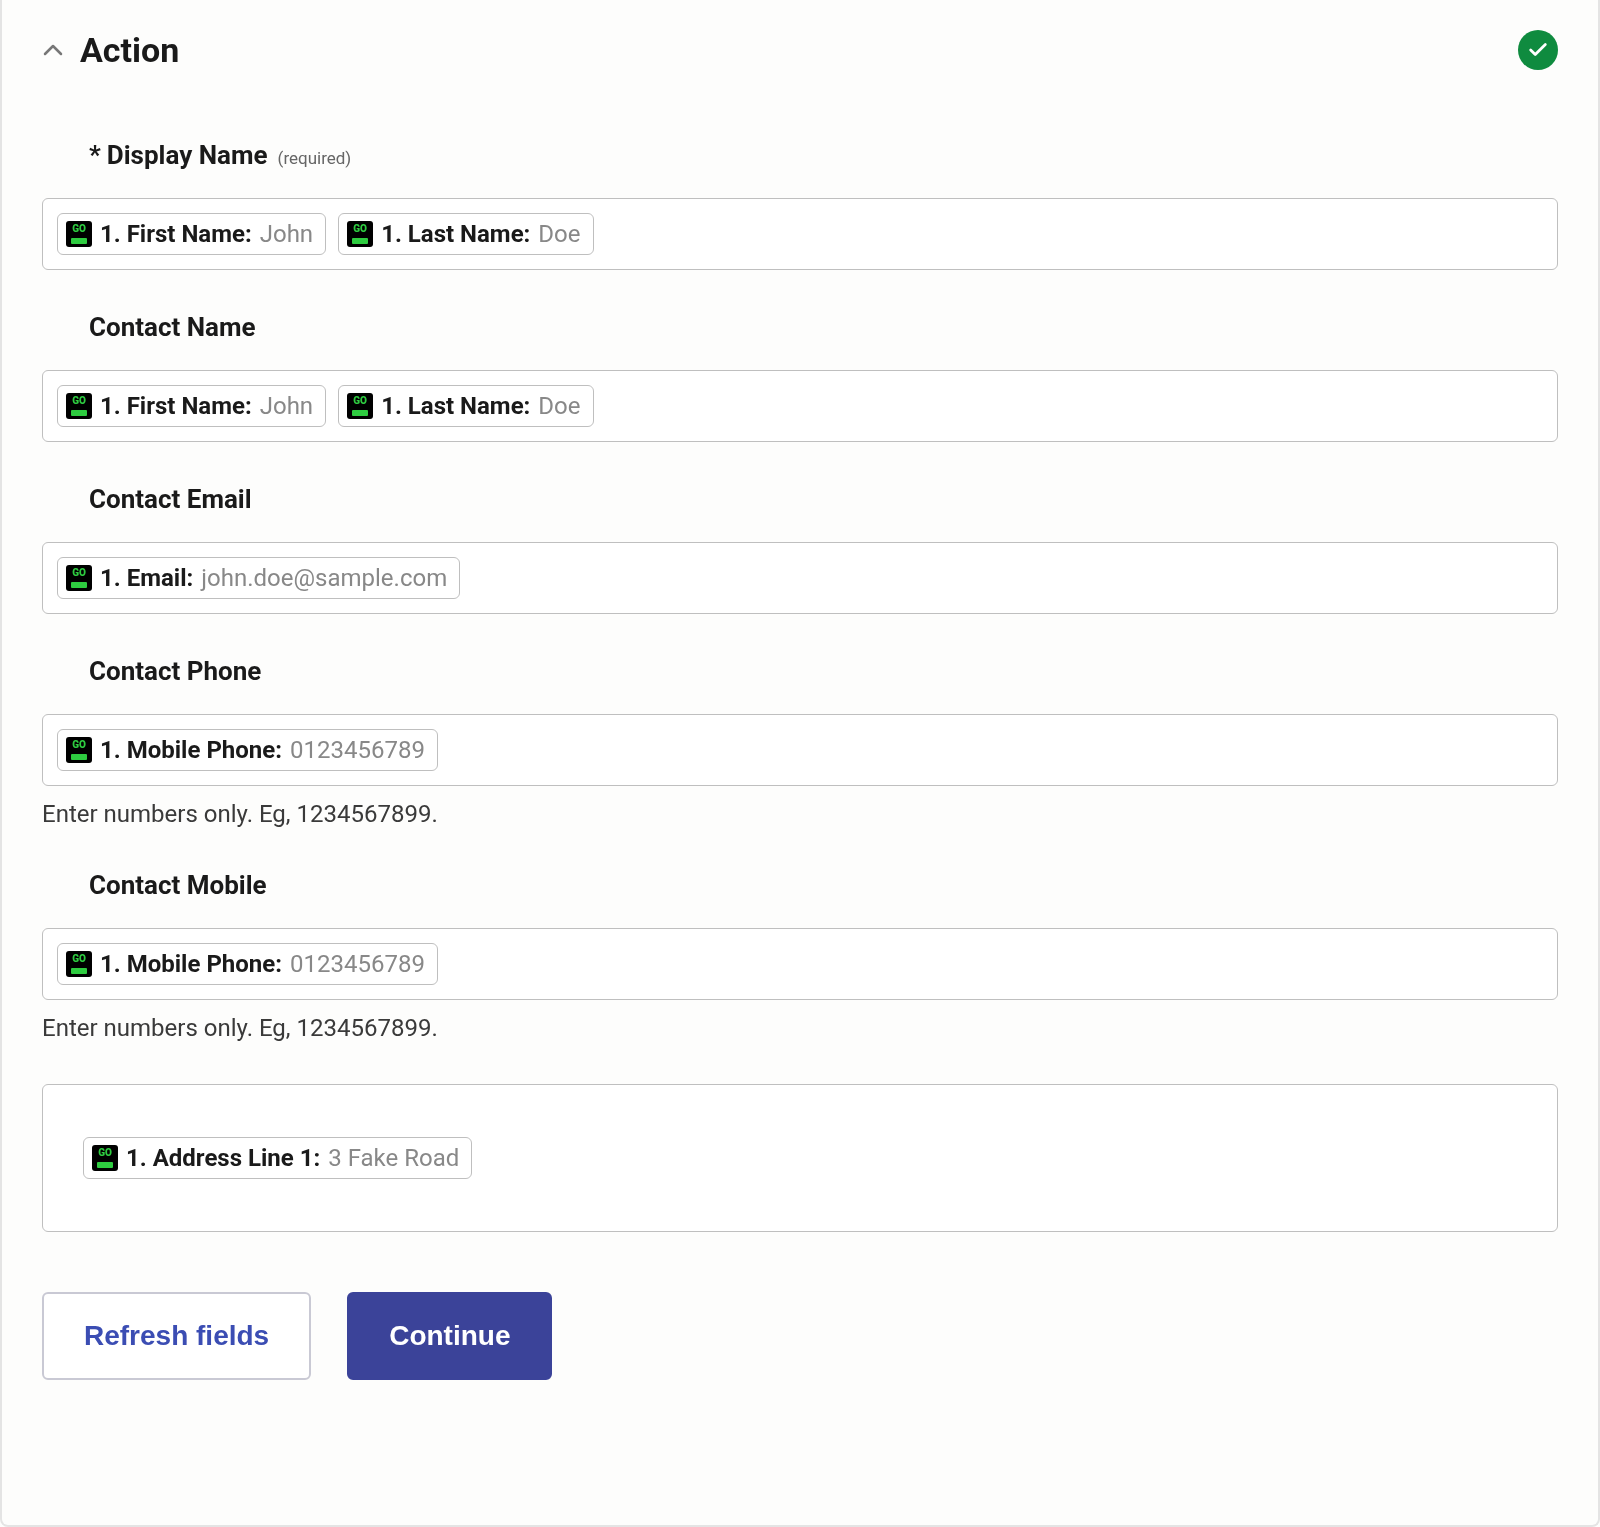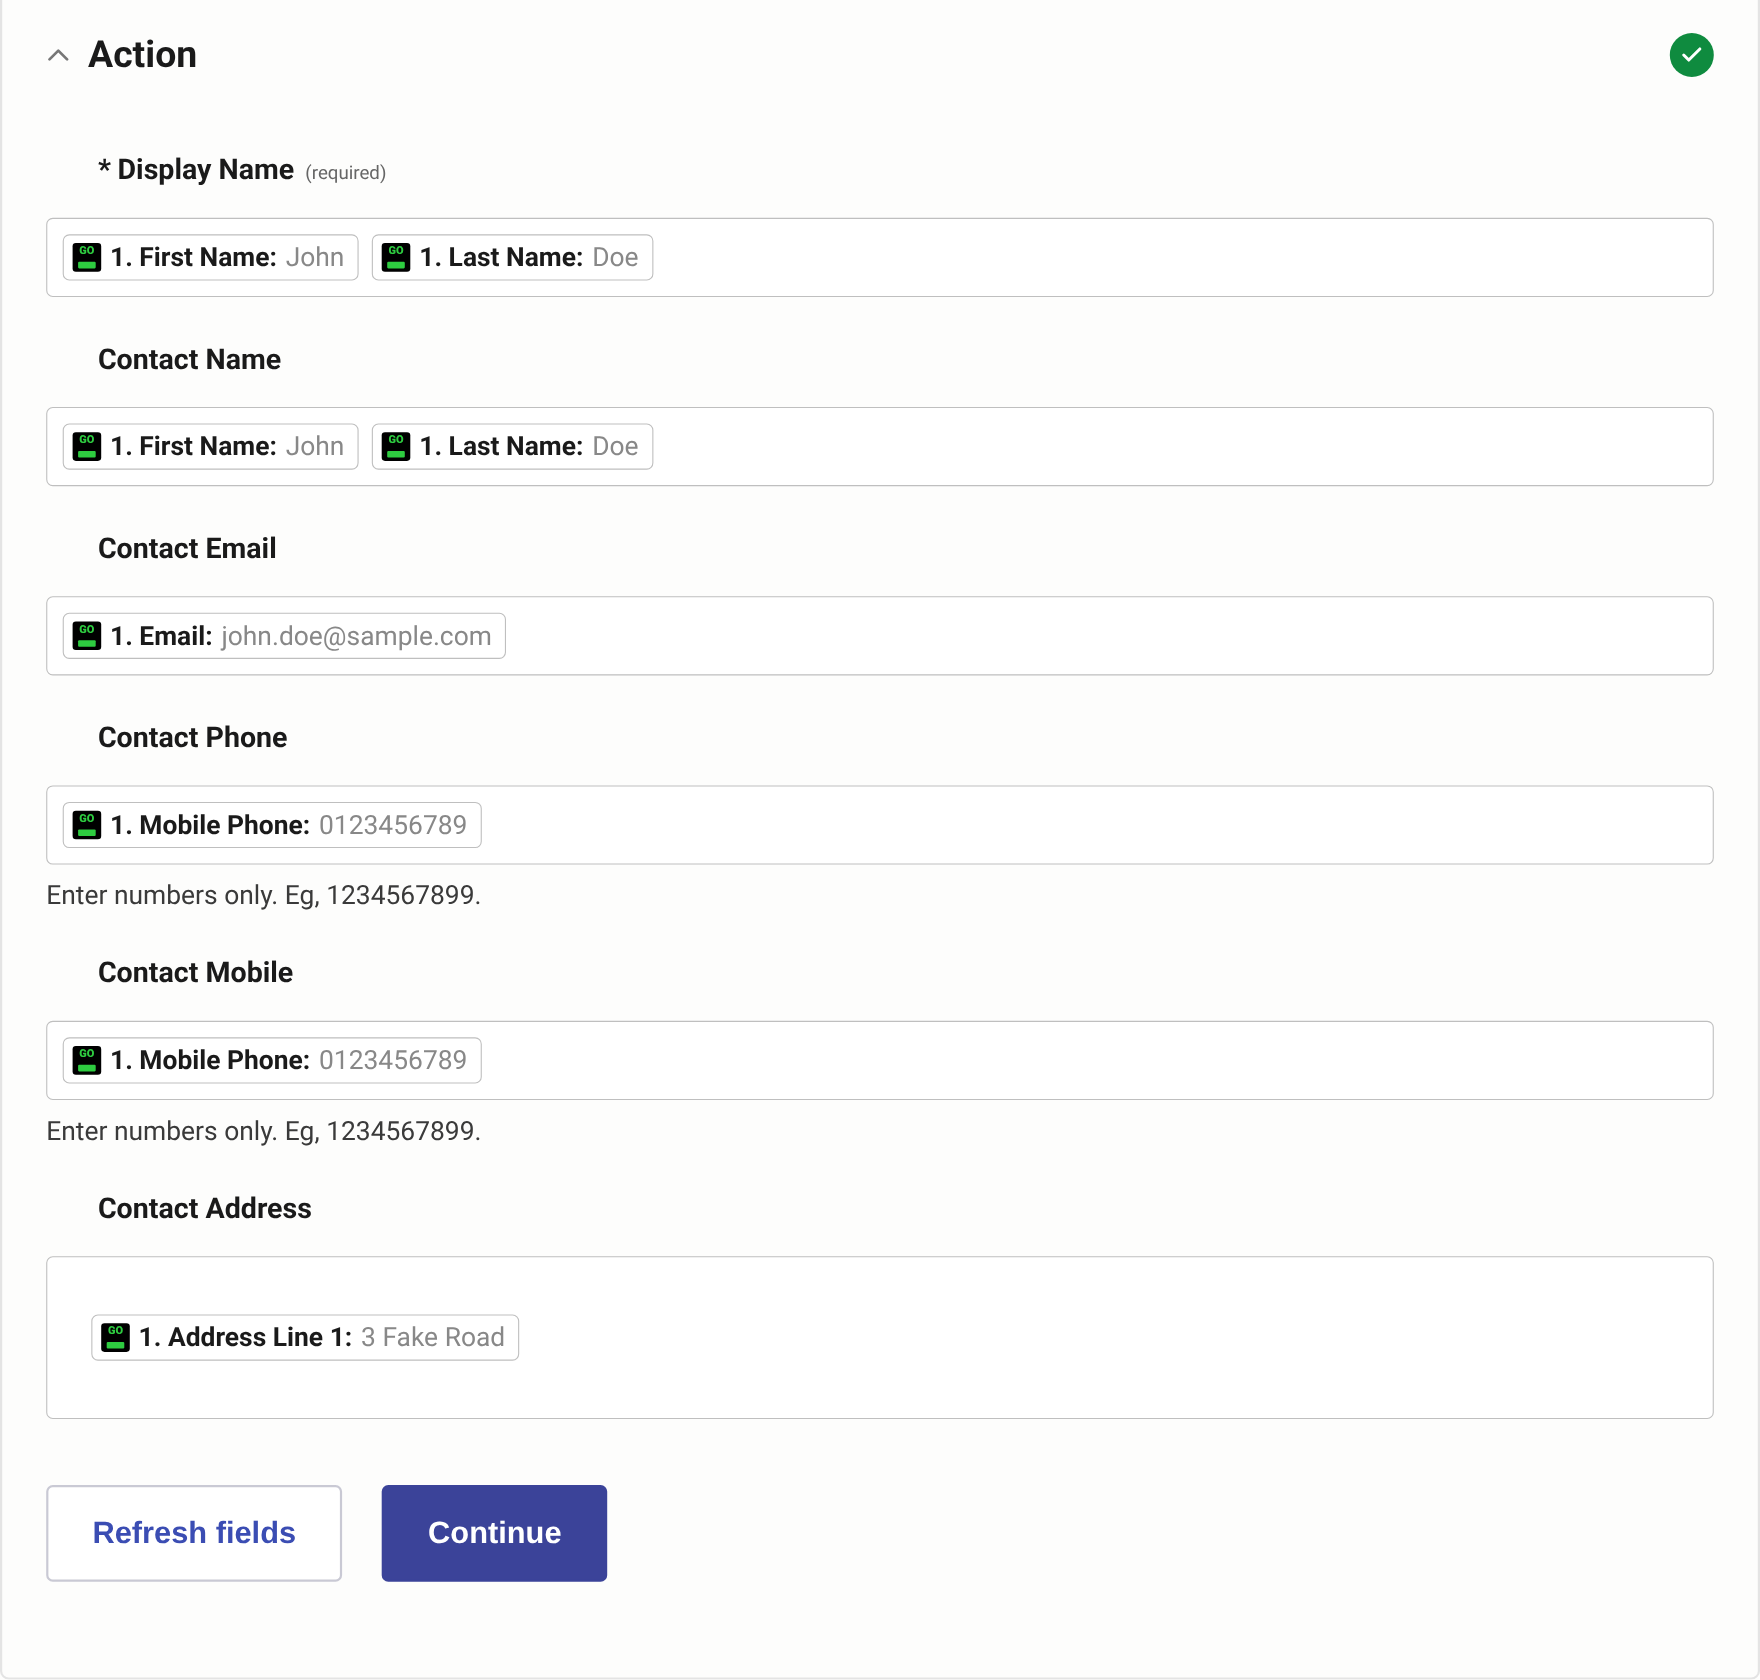--- a/index.html
+++ b/index.html
@@ -283,23 +283,20 @@
       <span class="pill">
         <span class="pill-icon"></span>
         <span class="pill-label">1. Mobile Phone:</span>
         <span class="pill-value">0123456789</span>
       </span>
     </div>
     <p class="help-text">Enter numbers only. Eg, 1234567899.</p>
   </div>
 
   <div class="form-group">
-    <div class="form-label-row">
-      <span class="form-label">Contact Address</span>
-    </div>
     <div class="field-input tall">
       <span class="pill">
         <span class="pill-icon"></span>
         <span class="pill-label">1. Address Line 1:</span>
         <span class="pill-value">3 Fake Road</span>
       </span>
     </div>
   </div>
 
   <div class="button-row">

